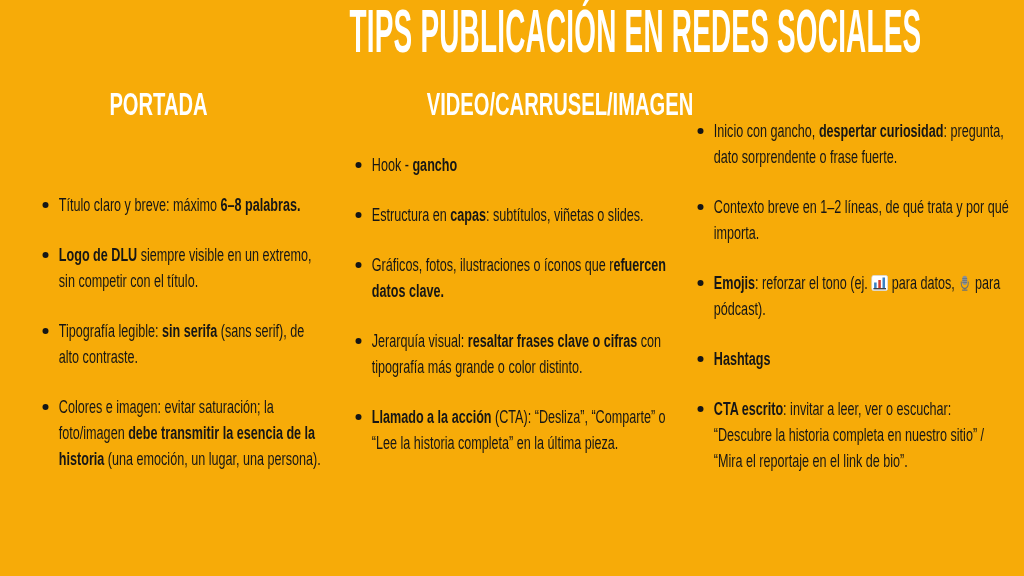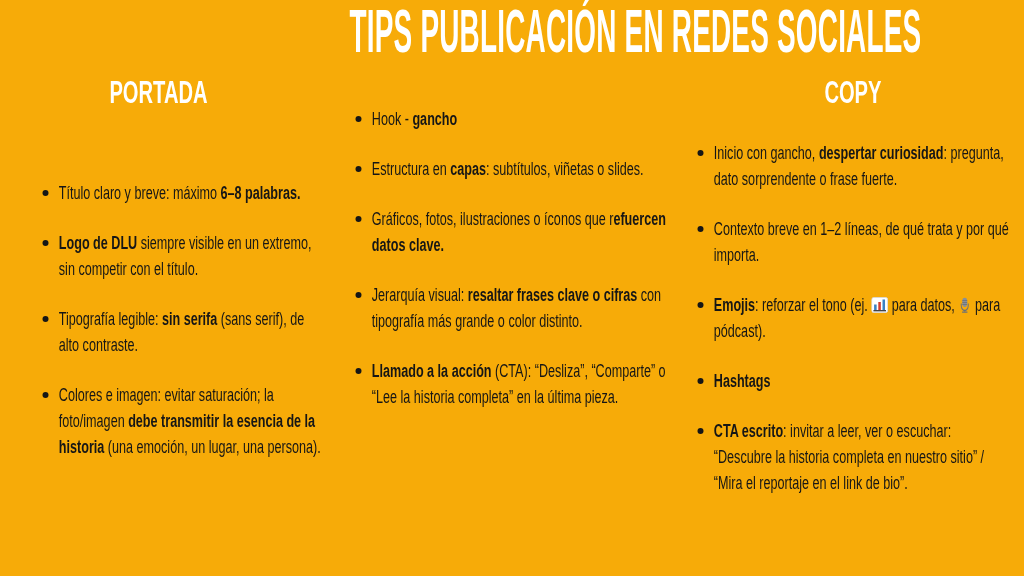--- a/index.html
+++ b/index.html
@@ -25,21 +25,21 @@
     color: var(--title);
     transform: scaleX(0.45);
     transform-origin: 50% 50%;
     letter-spacing: 0.5px;
   }
   .columns {
     display: grid;
     grid-template-columns: 1fr 1fr 1fr;
     gap: 28px;
     padding: 0 14px;
-    margin-top: 14px;
+    margin-top: 26px;
   }
   .column { min-width: 0; }
   .col-1 { padding-left: 28px; }
   .col-header {
     text-align: center;
     height: 34px;
     line-height: 34px;
     font-weight: 700;
   }
   .col-1 .col-header { transform: translateX(-26px); }
@@ -94,30 +94,30 @@
     <section class="column col-1">
       <h2 class="col-header"><span class="col-header-inner">PORTADA</span></h2>
       <ul class="col-list">
         <li><span class="seg">Título claro y breve: máximo </span><b class="seg">6–8 palabras.</b></li>
         <li><b class="seg">Logo de DLU</b><span class="seg"> siempre visible en un extremo, sin competir con el título.</span></li>
         <li><span class="seg">Tipografía legible: </span><b class="seg">sin serifa</b><span class="seg"> (sans serif), de alto contraste.</span></li>
         <li><span class="seg">Colores e imagen: evitar saturación; la foto/imagen </span><b class="seg">debe transmitir la esencia de la historia</b><span class="seg"> (una emoción, un lugar, una persona).</span></li>
       </ul>
     </section>
     <section class="column col-2">
+      <h2 class="col-header"><span class="col-header-inner">VIDEO/CARRUSEL/IMAGEN</span></h2>
       <ul class="col-list">
         <li><span class="seg">Hook - </span><b class="seg">gancho</b></li>
         <li><span class="seg">Estructura en </span><b class="seg">capas</b><span class="seg">: subtítulos, viñetas o slides.</span></li>
         <li><span class="seg">Gráficos, fotos, ilustraciones o íconos que r</span><b class="seg">efuercen datos clave.</b></li>
         <li><span class="seg">Jerarquía visual: </span><b class="seg">resaltar frases clave o cifras</b><span class="seg"> con tipografía más grande o color distinto.</span></li>
         <li><b class="seg">Llamado a la acción</b><span class="seg"> (CTA): “Desliza”, “Comparte” o “Lee la historia completa” en la última pieza.</span></li>
       </ul>
     </section>
     <section class="column col-3">
-      <h2 class="col-header"><span class="col-header-inner">COPY</span></h2>
       <ul class="col-list">
         <li><span class="seg">Inicio con gancho, </span><b class="seg">despertar curiosidad</b><span class="seg">: pregunta, dato sorprendente o frase fuerte.</span></li>
         <li><span class="seg">Contexto breve en 1–2 líneas, de qué trata y por qué importa.</span></li>
         <li><b class="seg">Emojis</b><span class="seg">: reforzar el tono (ej. </span><span class="emoji" title="📊"><svg width="24" height="16" viewBox="0 0 24 16" aria-hidden="true">
               <rect x="0.5" y="0.5" width="23" height="15" rx="2.5" fill="#ffffff" stroke="#d8d8d8"></rect>
               <rect x="4" y="7.5" width="3.6" height="5.5" fill="#3b82c4"></rect>
               <rect x="10" y="5" width="3.6" height="8" fill="#d33b2f"></rect>
               <rect x="16" y="2.5" width="3.6" height="10.5" fill="#3b82c4"></rect>
               <rect x="3" y="13" width="18" height="1.4" fill="#444444"></rect>
             </svg></span><span class="seg"> para datos, </span><span class="emoji" title="🎙"><svg width="19" height="16" viewBox="0 0 19 16" aria-hidden="true">

